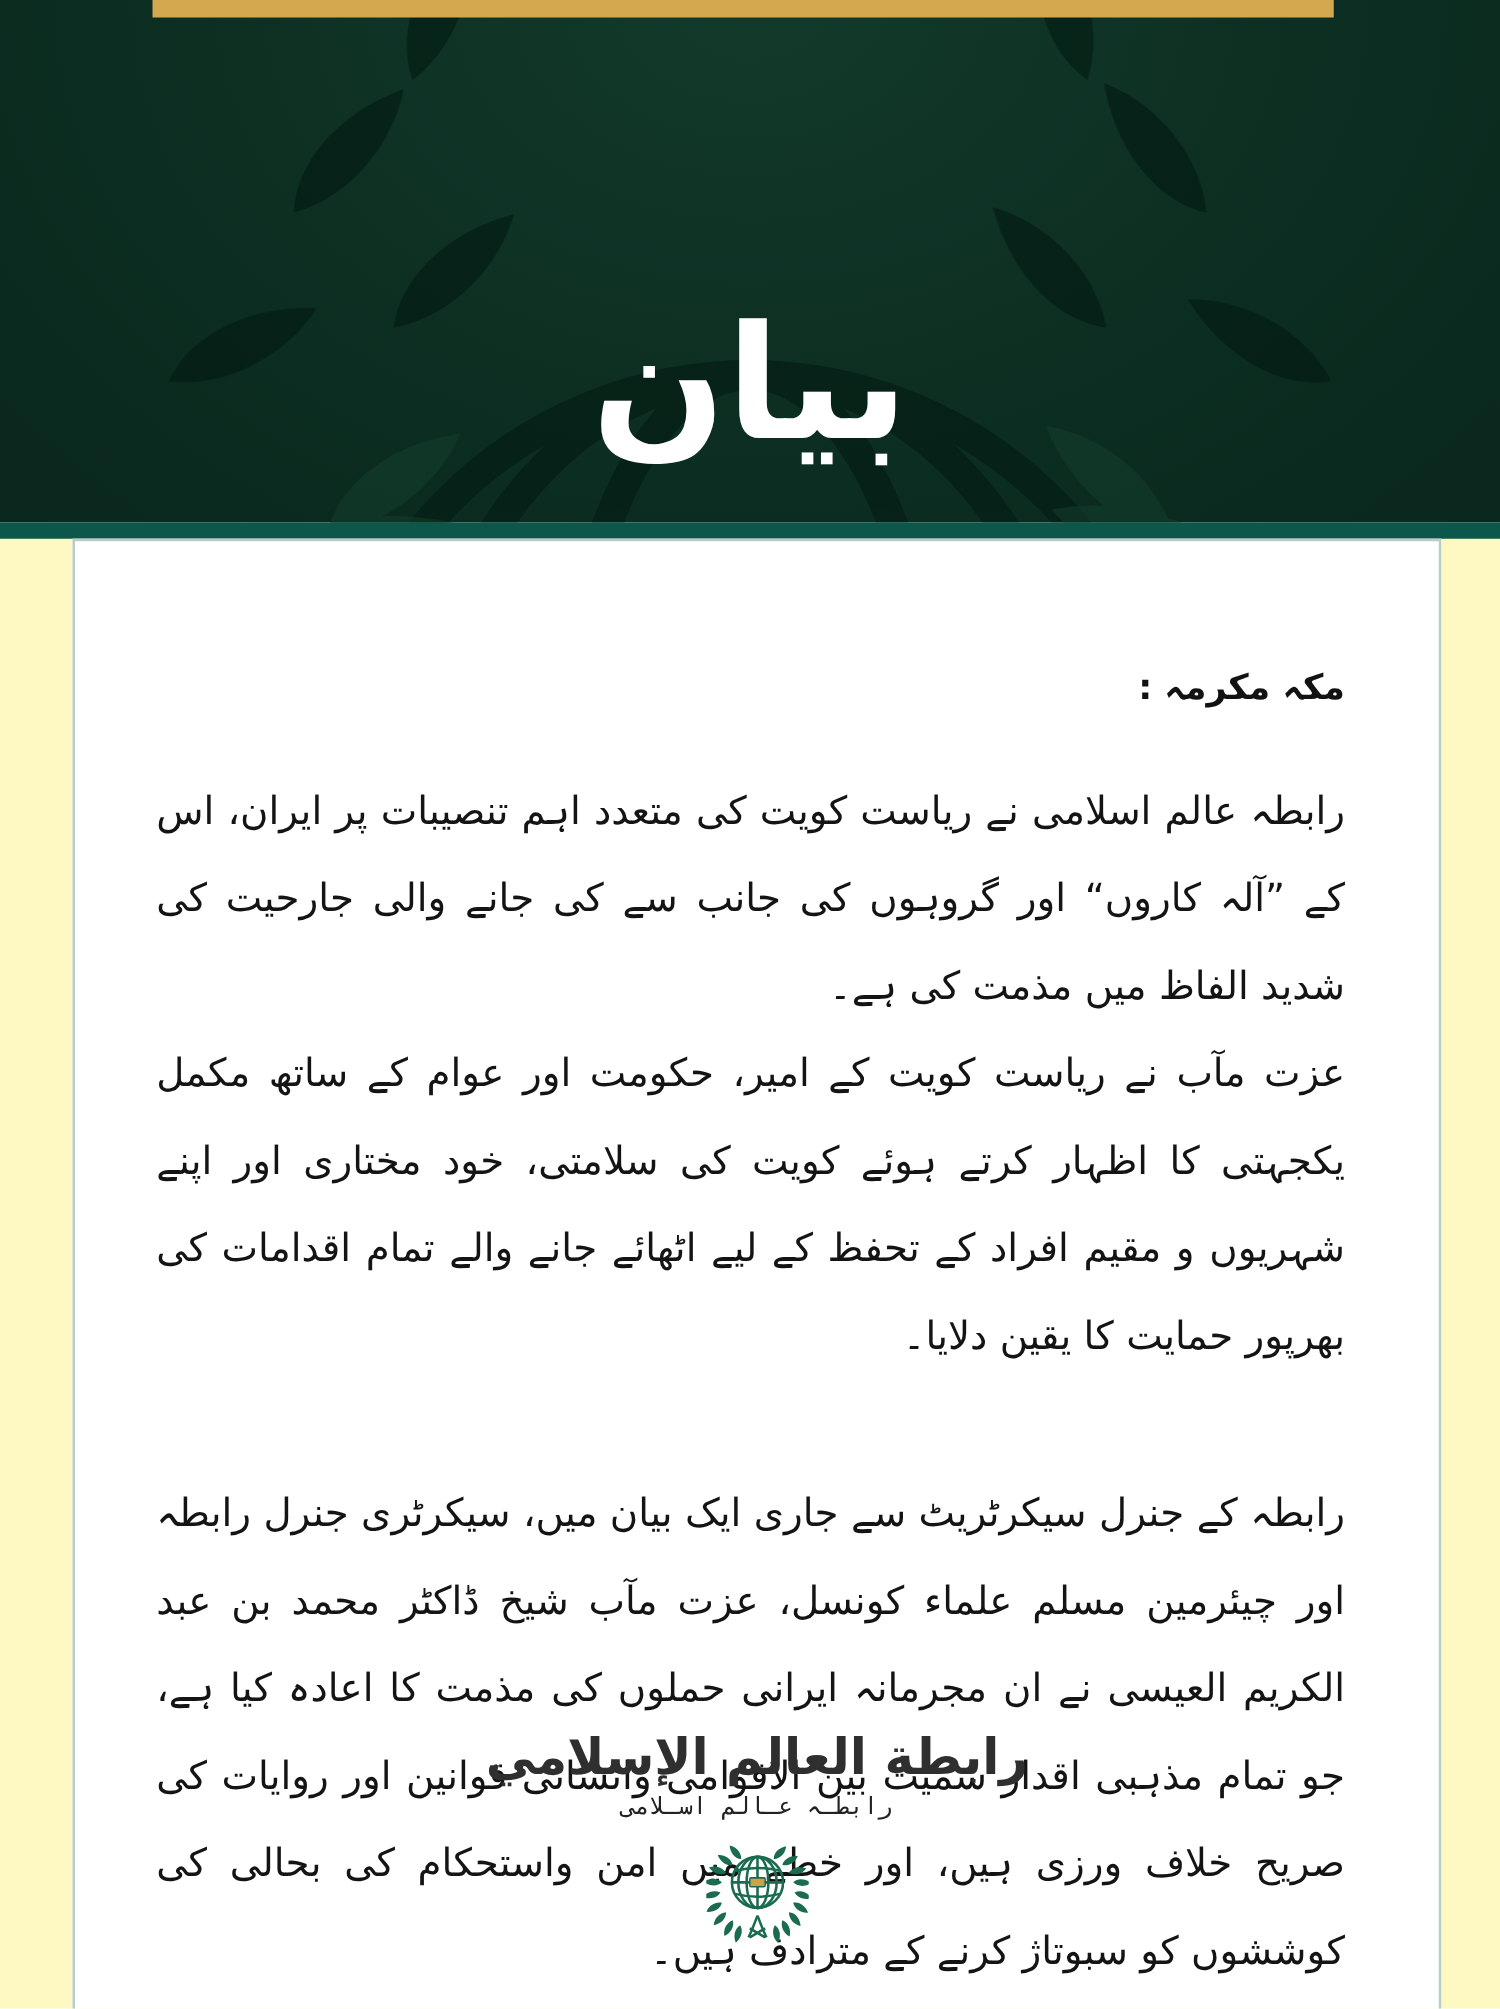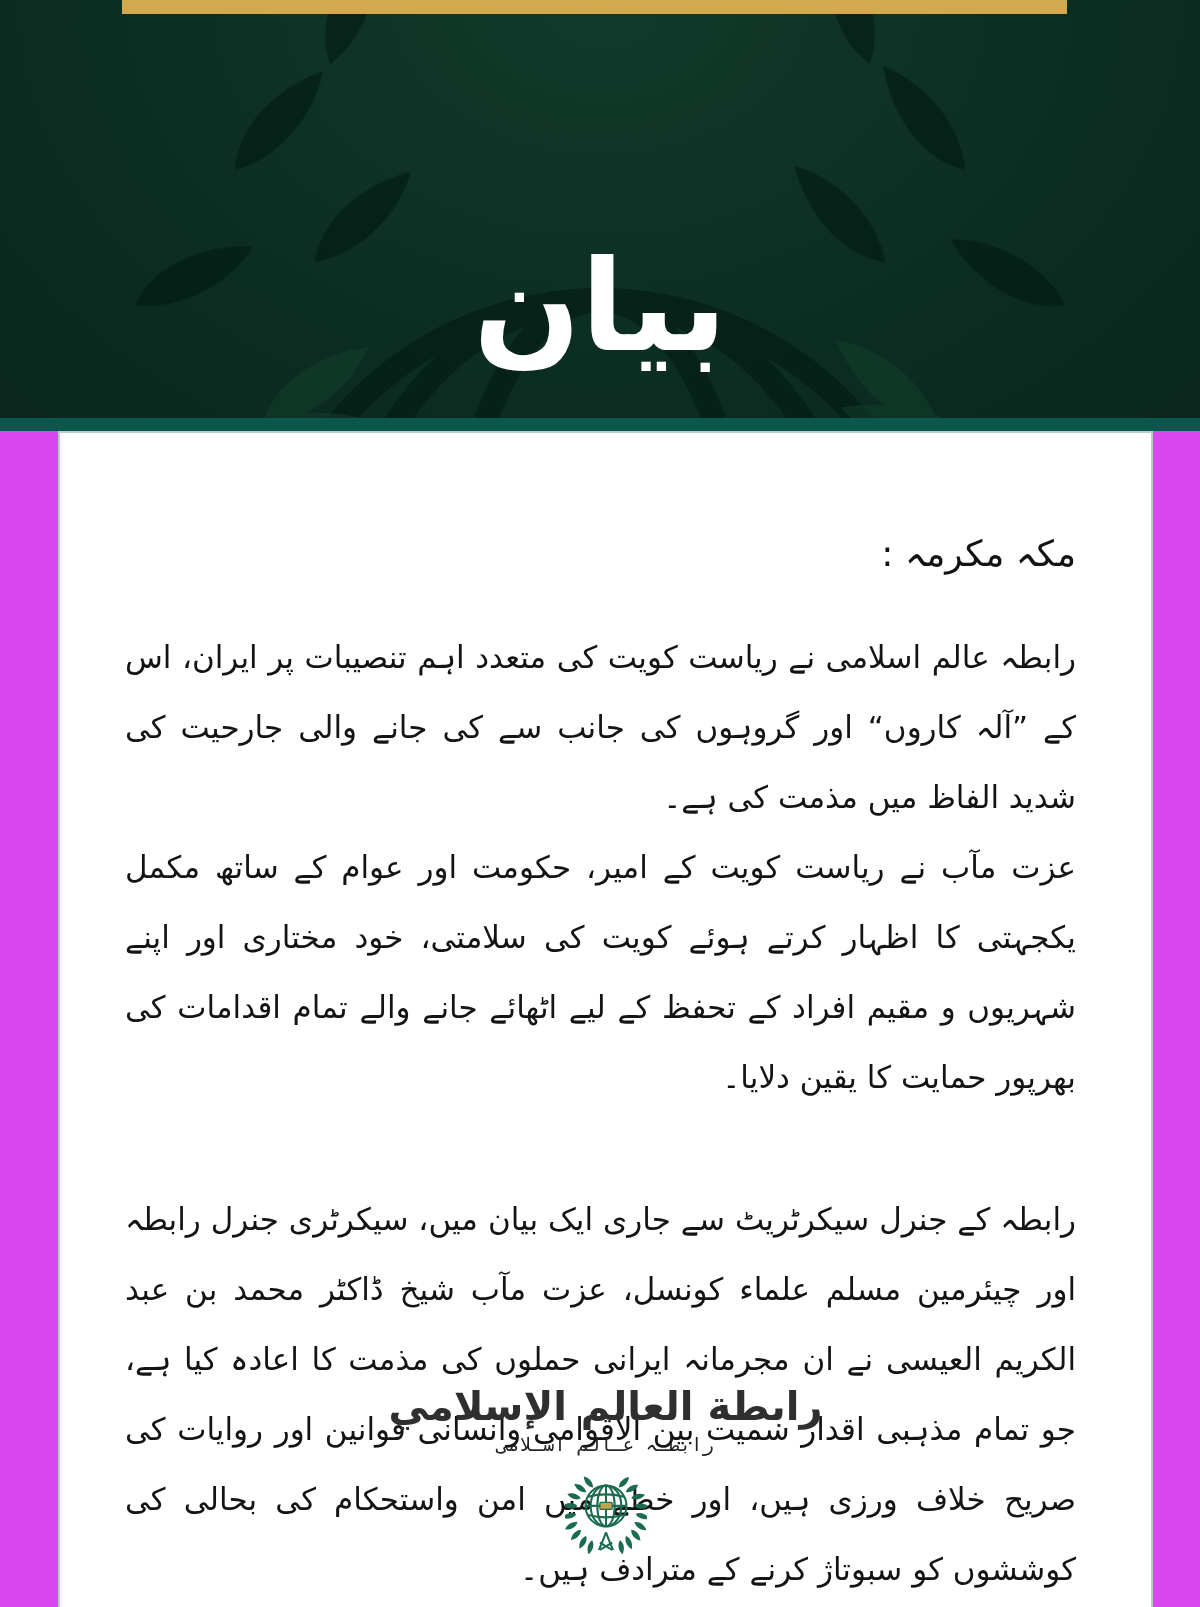--- a/index.html
+++ b/index.html
@@ -1,21 +1,21 @@
 <!DOCTYPE html>
 <html lang="ur" dir="rtl"><head>
 <meta charset="utf-8">
 <style>
   html, body { margin: 0; padding: 0; background: #ffffff; }
   .page {
     position: relative;
     width: 1200px;
     height: 1607px;
     margin: 0 auto;
-    background: #d946ef;
+    background: #fef9c3;
     overflow: hidden;
     font-family: "DejaVu Sans", sans-serif;
     direction: rtl;
   }
 
   
   .banner {
     position: absolute;
     top: 0; left: 0;
     width: 1200px; height: 418px;
@@ -58,22 +58,22 @@
     width: 1095px; height: 1190px;
     box-sizing: border-box;
     background: #ffffff;
     border: 2px solid #b7cdc9;
     padding: 100px 75px 0 65px;
     direction: rtl;
   }
   .dateline {
     margin: 0 0 48px 0;
     text-align: right;
-    font-size: 36px;
-    font-weight: normal;
+    font-size: 28px;
+    font-weight: bold;
     color: #121212;
   }
   .para {
     margin: 0;
     text-align: justify;
     text-justify: inter-word;
     font-size: 31px;
     line-height: 70px;
     color: #141414;
   }

